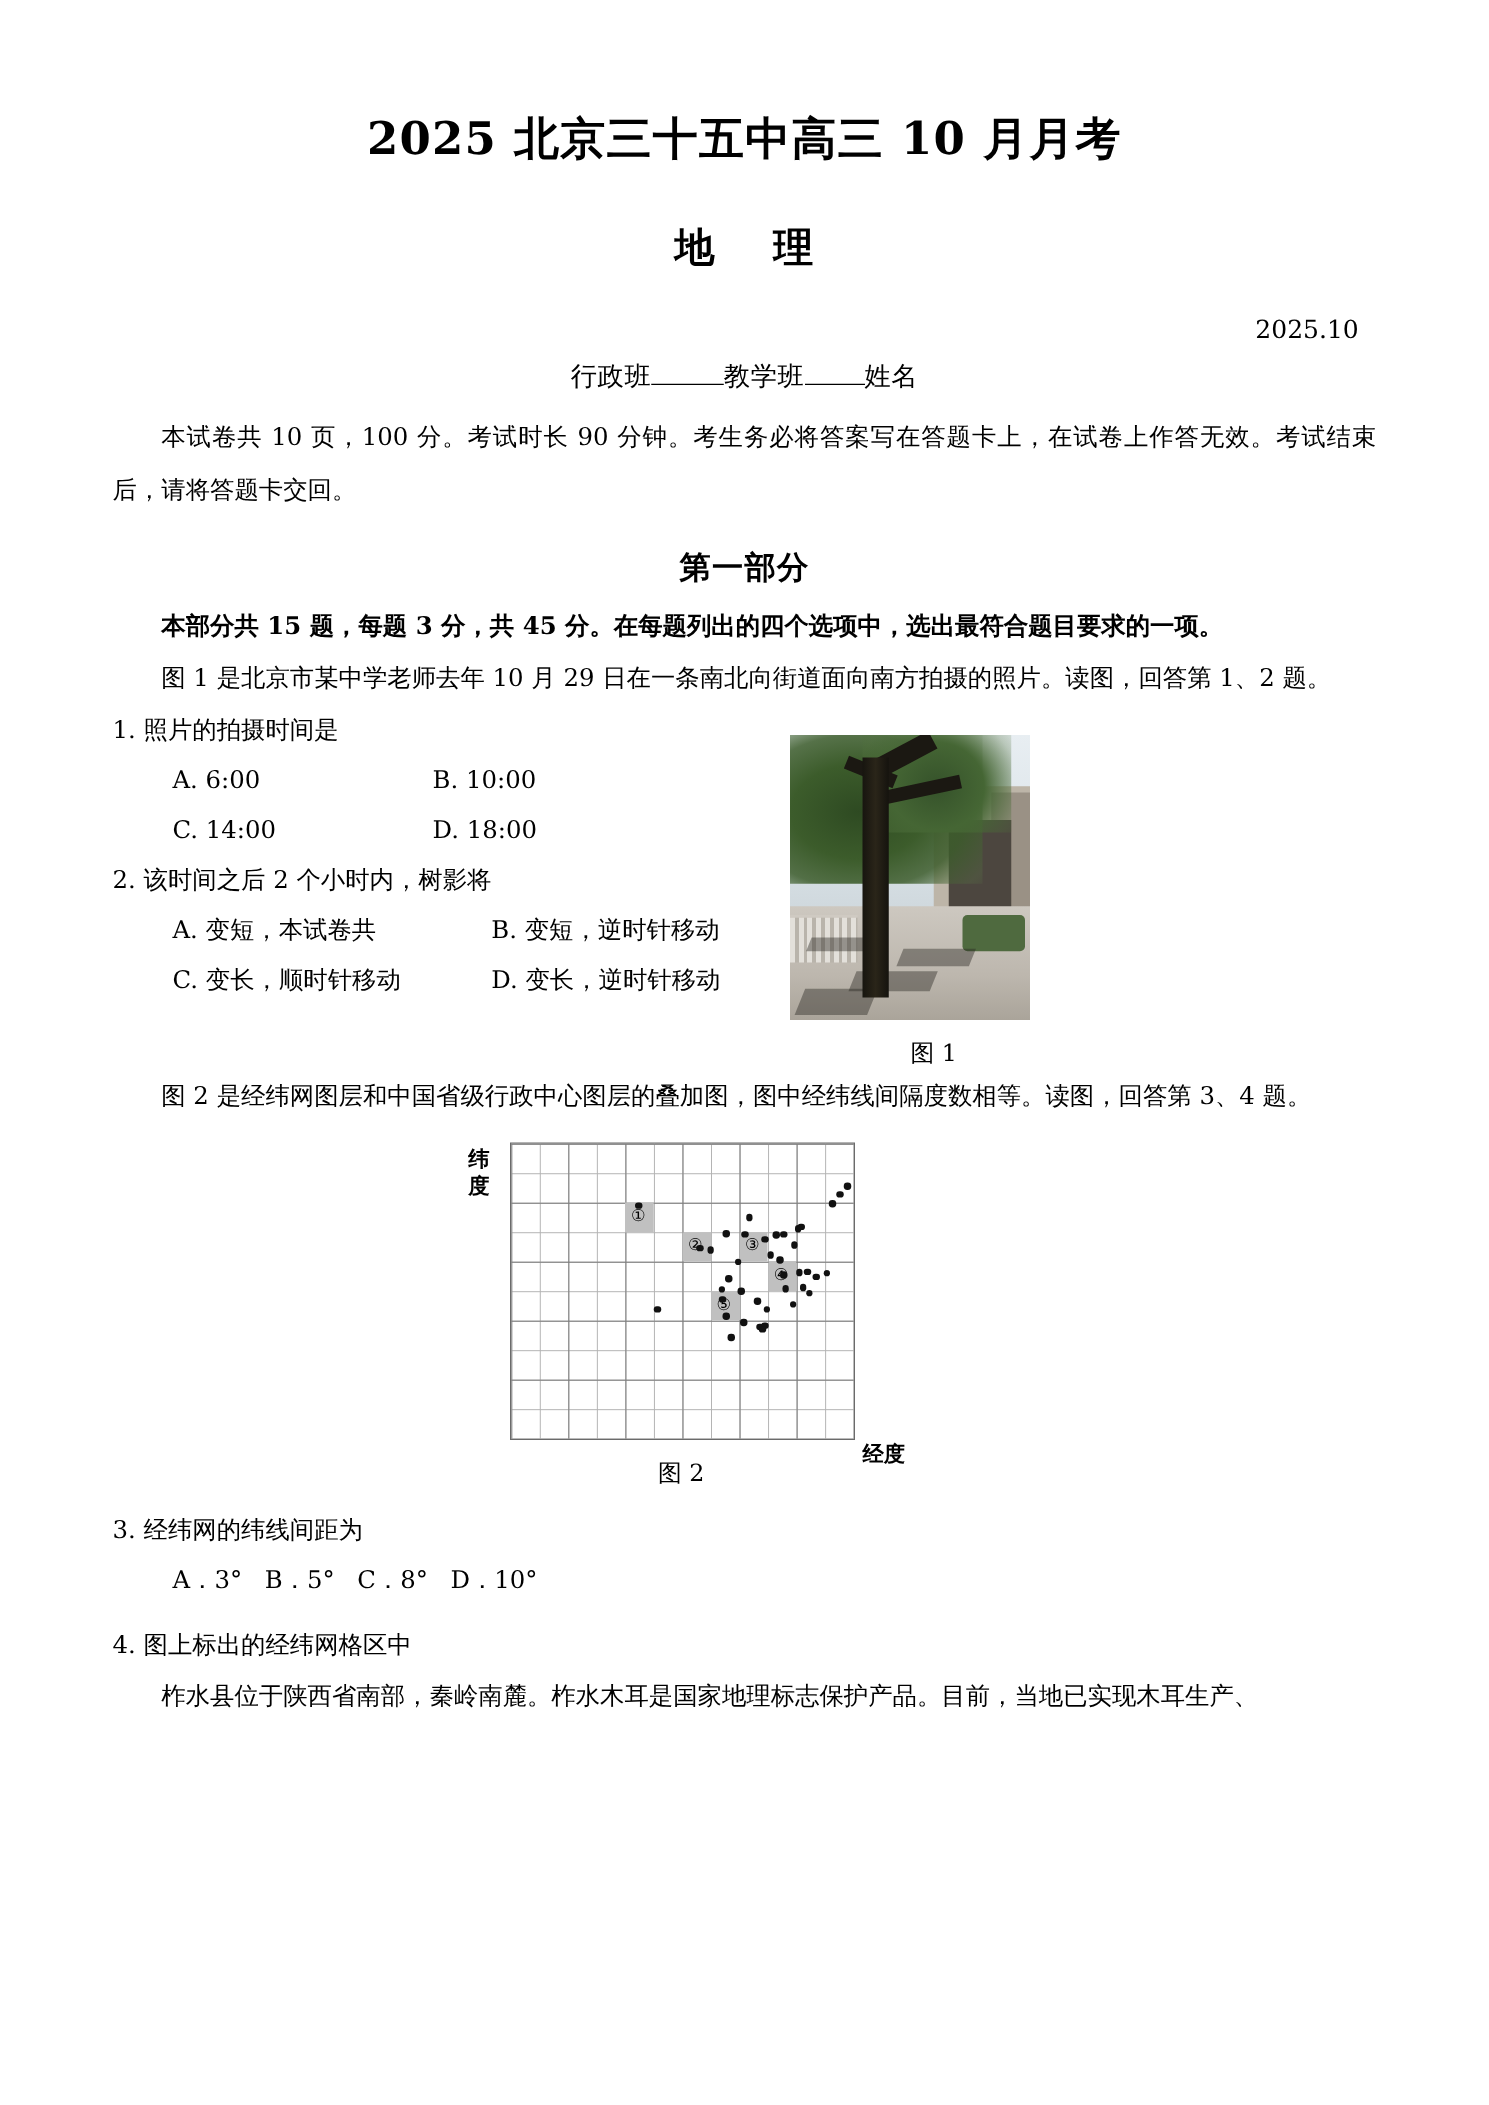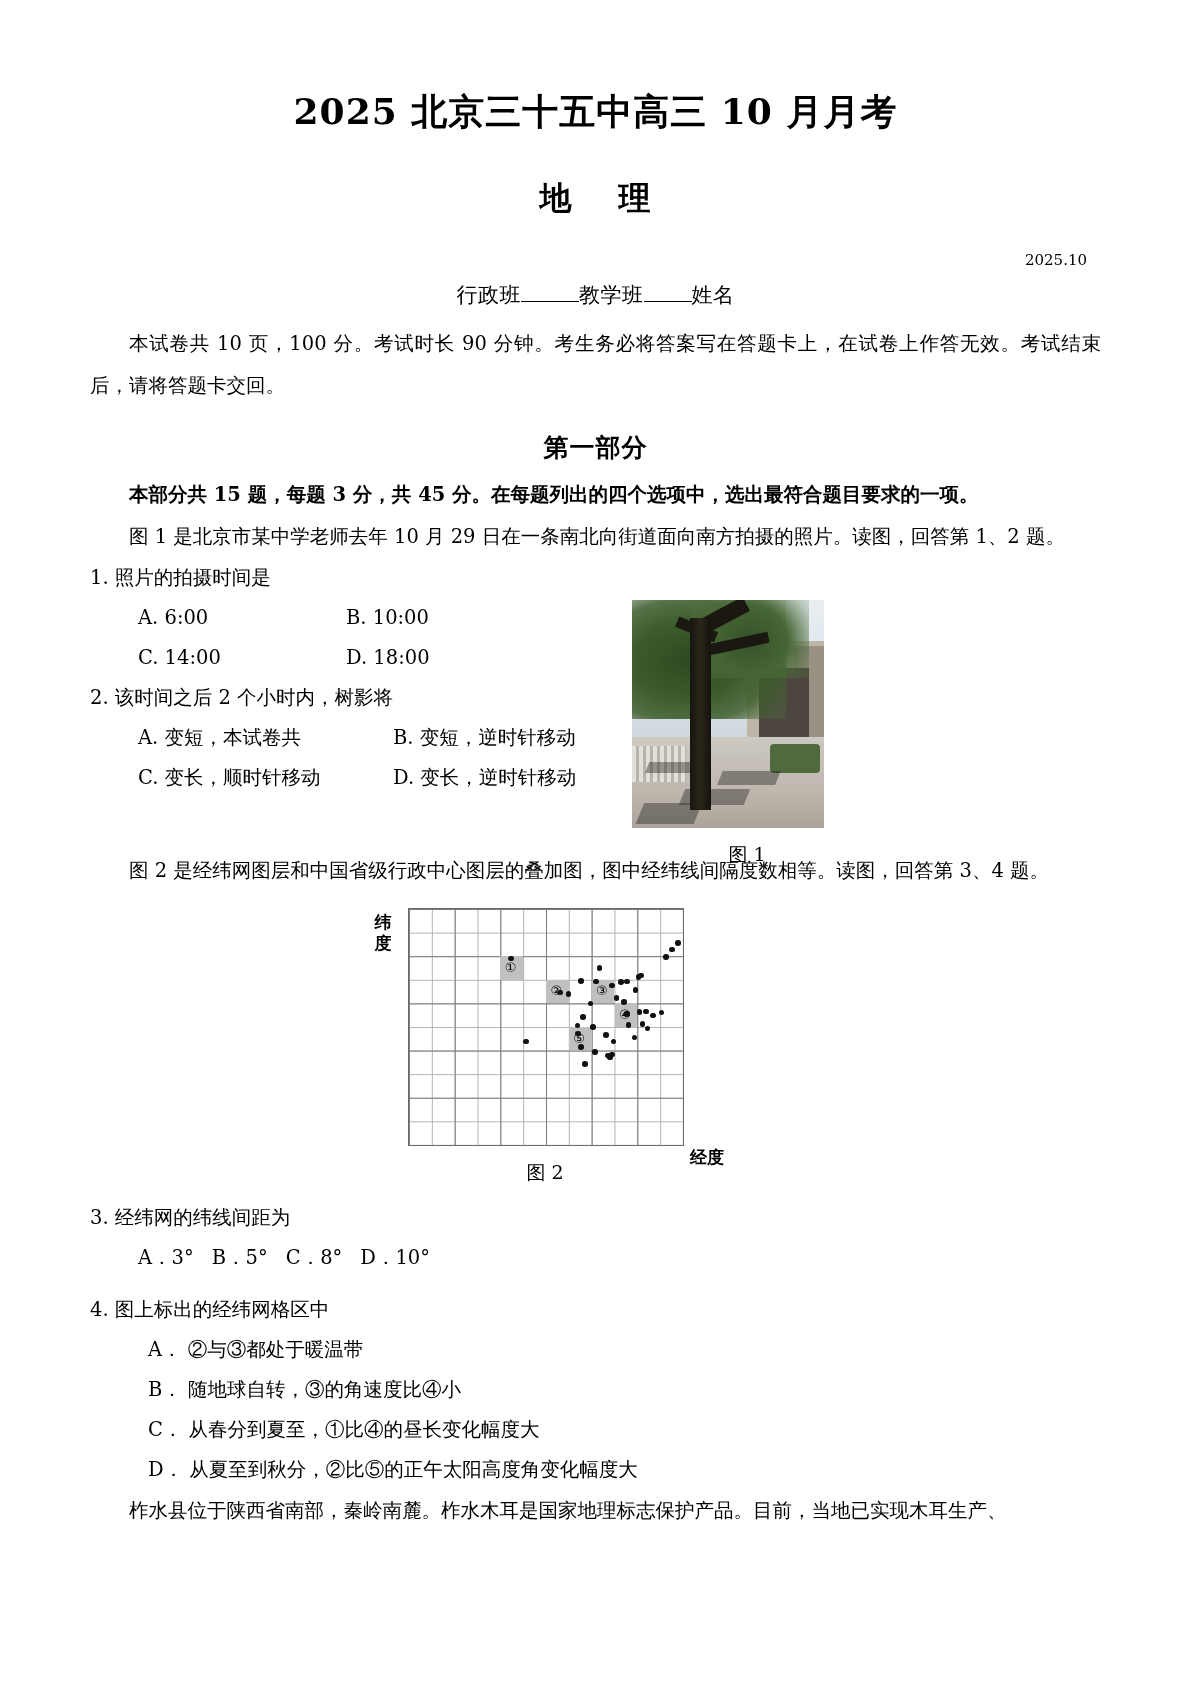--- a/index.html
+++ b/index.html
@@ -38,21 +38,21 @@
     font-weight: bold;
     margin-top: 42px;
     letter-spacing: 1px;
   }
   .doc-subject .gap {
     display: inline-block;
     width: 46px;
   }
   .doc-date {
     text-align: right;
-    font-size: 15px;
+    font-size: 20px;
     margin-top: 30px;
     padding-right: 14px;
   }
   .doc-classline {
     text-align: center;
     font-size: 21px;
     margin-top: 12px;
     letter-spacing: 0.5px;
   }
   .doc-classline .ul {
@@ -110,21 +110,21 @@
   }
   .opt-block {
     display: block;
     padding-left: 10px;
   }
 
   
   .fig1-wrap {
     position: absolute;
     left: 632px;
-    top: 512px;
+    top: 500px;
     width: 230px;
   }
   .photo {
     position: relative;
     width: 192px;
     height: 228px;
     overflow: hidden;
     background: #cfd4d8;
   }
   .photo .sky {
@@ -439,22 +439,16 @@
     <div class="lon-label">经度</div>
     <div class="fig2-caption">图 2</div>
   </div>
 
   <p class="q-stem">3. 经纬网的纬线间距为</p>
   <p class="q-options">
     <span class="opt-inline">A．3°</span><span class="opt-inline">B．5°</span><span class="opt-inline">C．8°</span><span class="opt-inline">D．10°</span>
   </p>
 
   <p class="q-stem" style="margin-top:12px">4. 图上标出的经纬网格区中</p>
-  <div class="q-options">
-    <span class="opt-block">A． ②与③都处于暖温带</span>
-    <span class="opt-block">B． 随地球自转，③的角速度比④小</span>
-    <span class="opt-block">C． 从春分到夏至，①比④的昼长变化幅度大</span>
-    <span class="opt-block">D． 从夏至到秋分，②比⑤的正午太阳高度角变化幅度大</span>
-  </div>
 
   <p class="para">柞水县位于陕西省南部，秦岭南麓。柞水木耳是国家地理标志保护产品。目前，当地已实现木耳生产、</p>
 
 </div>
 
 </body></html>

